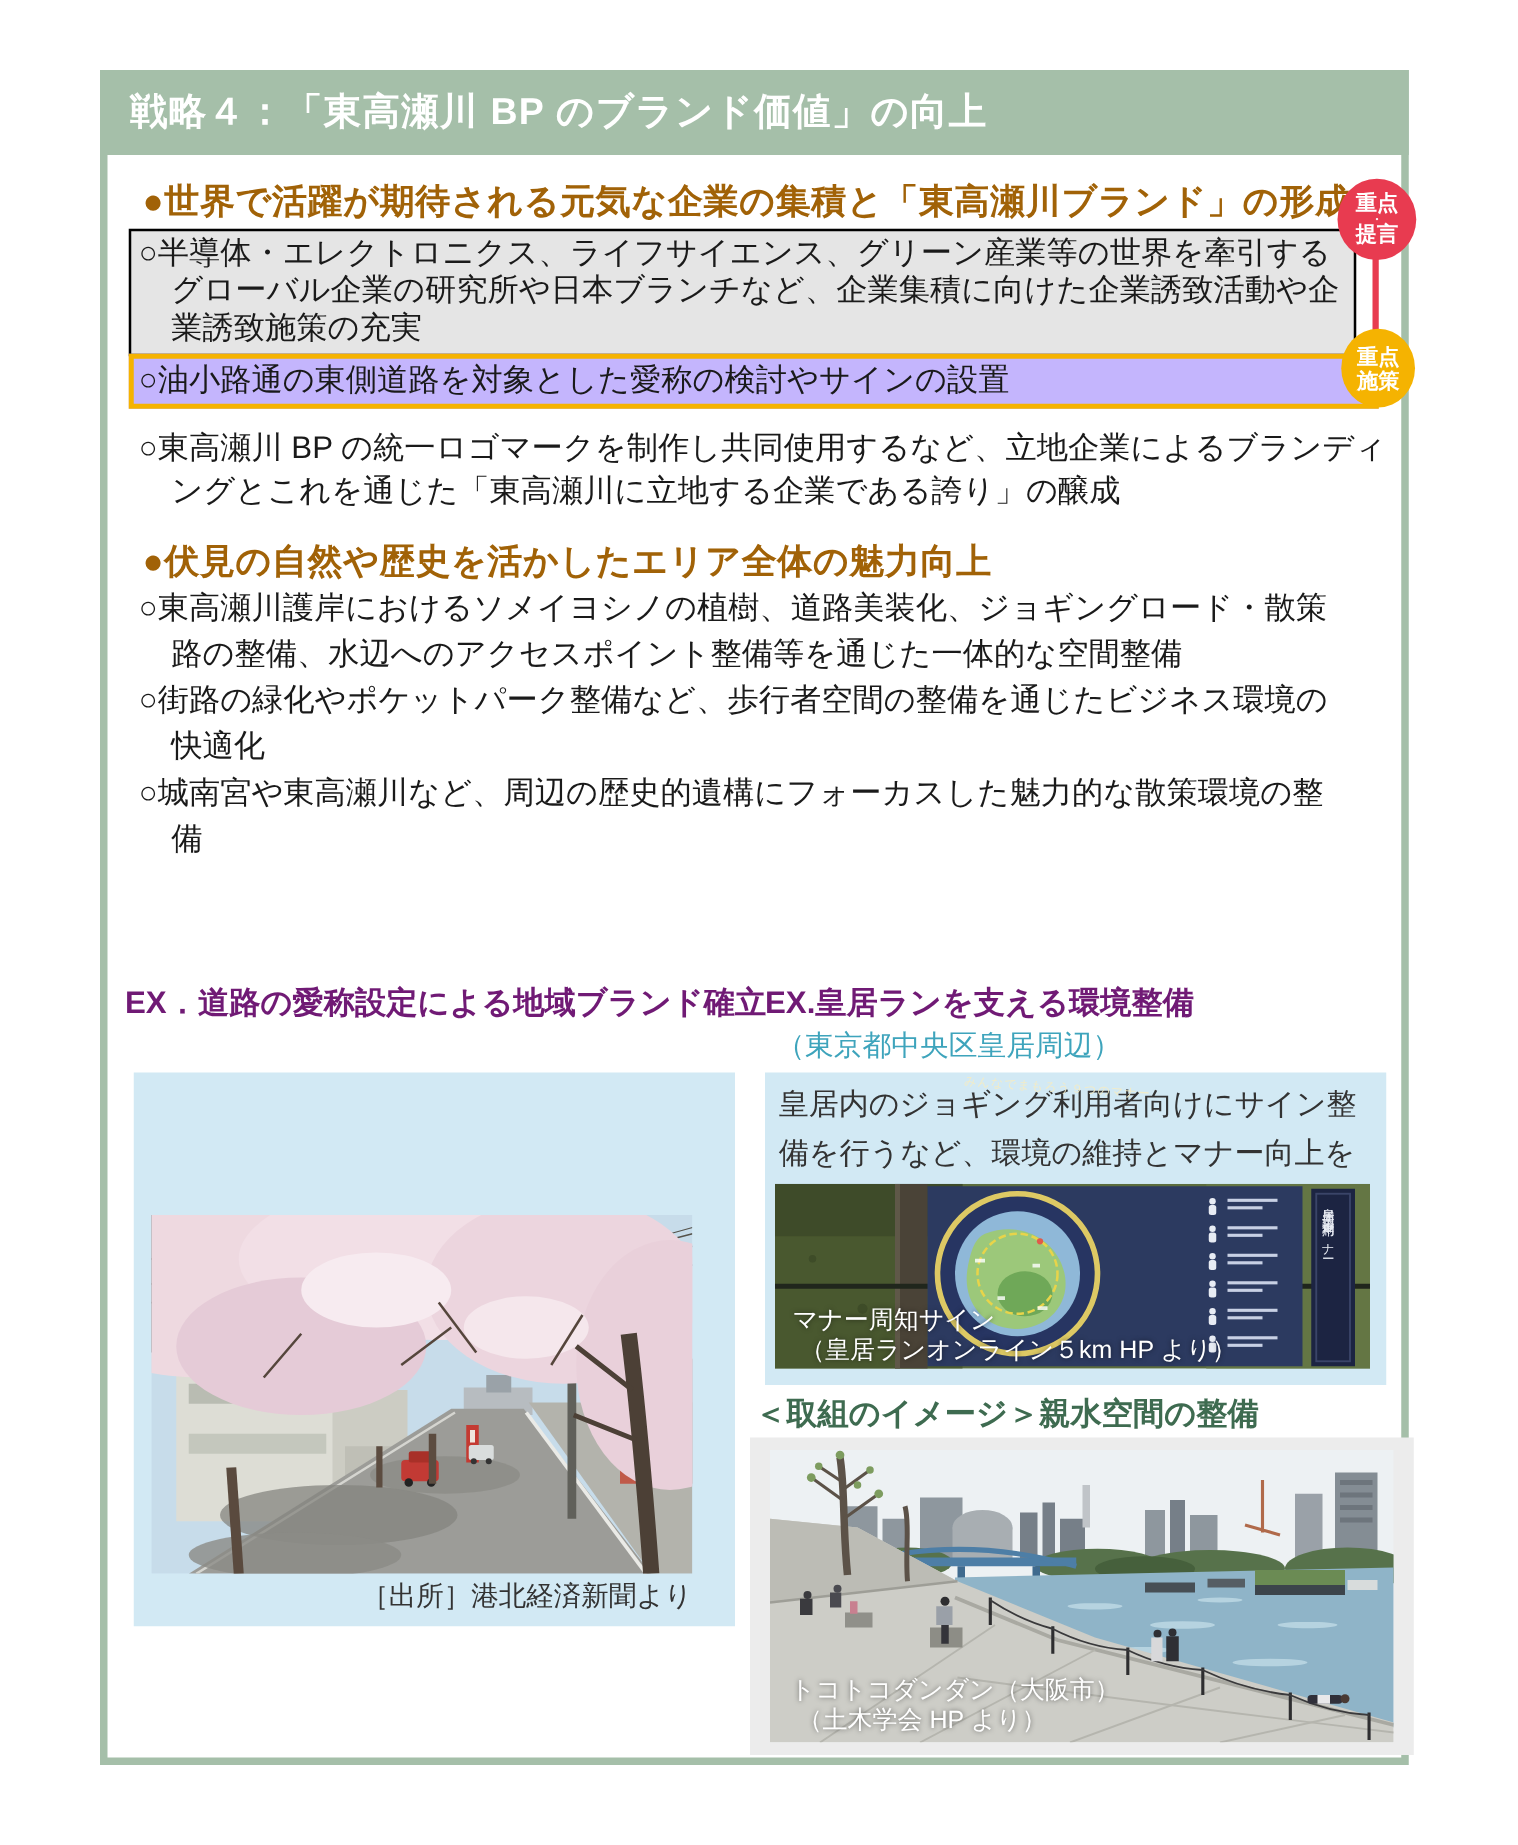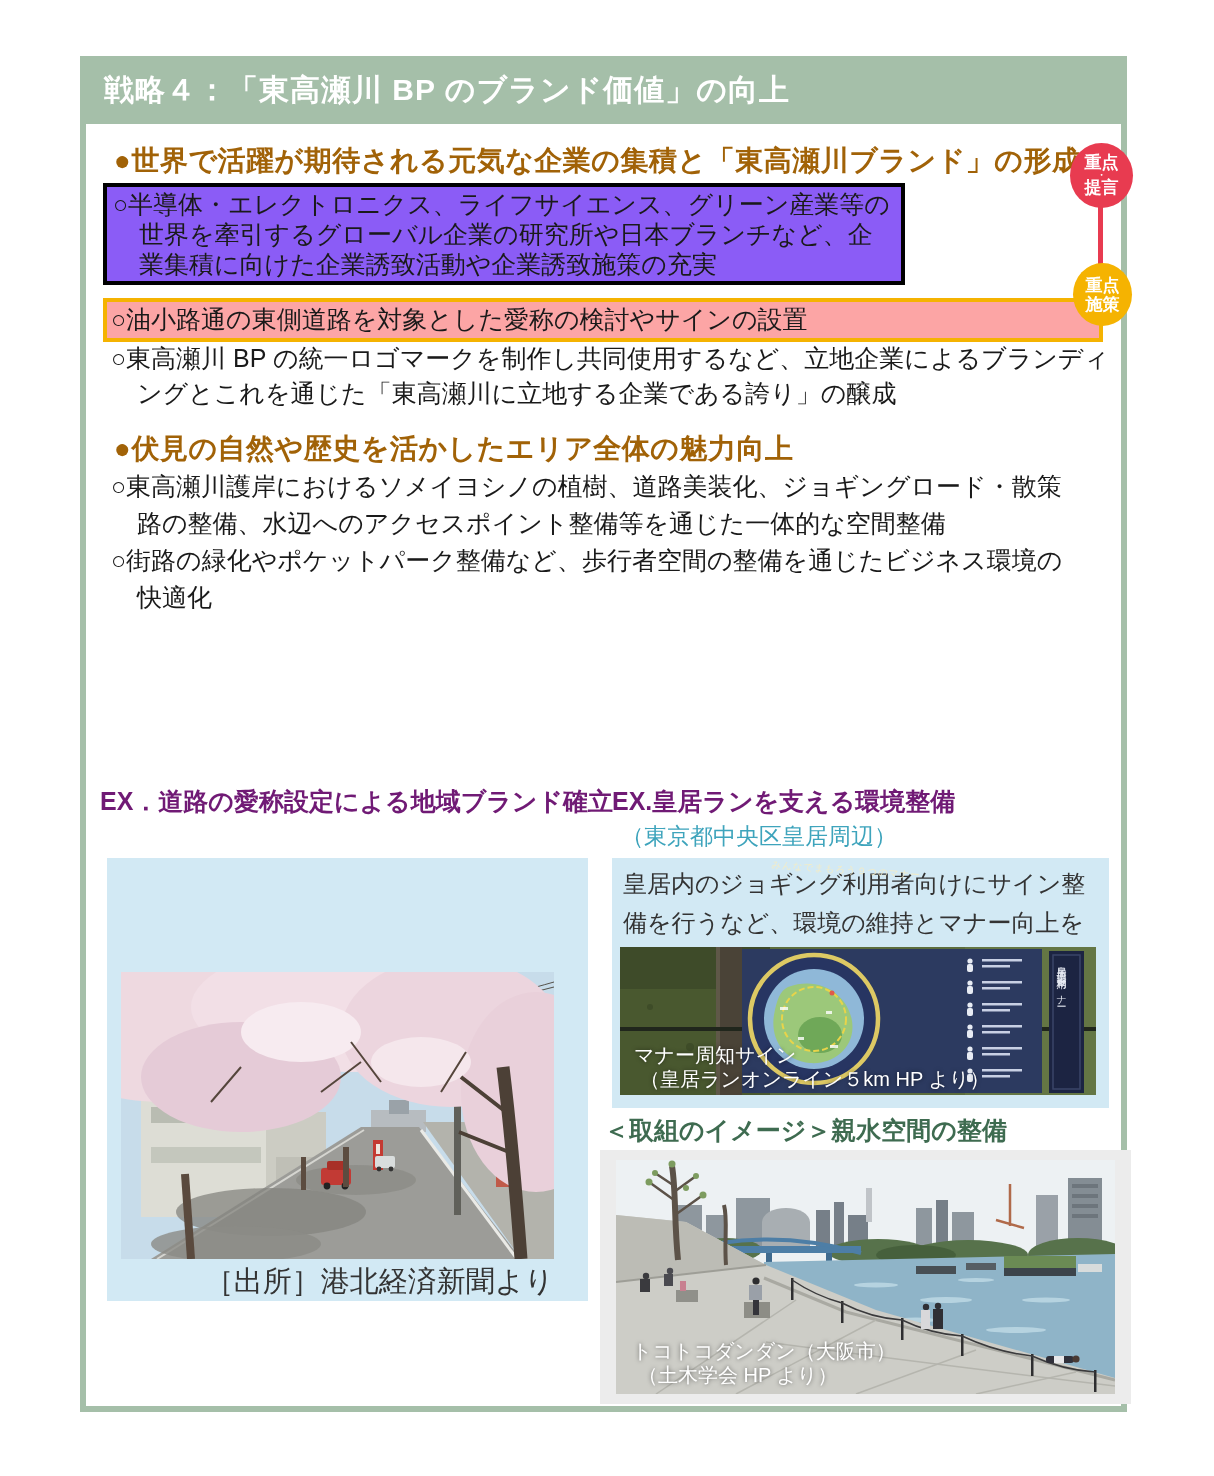--- a/index.html
+++ b/index.html
@@ -6,43 +6,43 @@
   #page{position:relative;width:1214px;height:1476px;background:#ffffff;overflow:hidden;
         font-family:"Liberation Sans","DejaVu Sans",sans-serif;color:#111;}
   .abs{position:absolute;}
   
   #frame{left:80px;top:56px;width:1047px;height:1356px;border:6px solid #a5bfa9;box-sizing:border-box;background:#fff;}
   #header-bar{left:80px;top:56px;width:1047px;height:68px;background:#a5bfa9;box-sizing:border-box;}
   #page-title{margin:0;padding:0 0 2px 24px;line-height:68px;font-size:30px;font-weight:bold;color:#ffffff;letter-spacing:1px;white-space:nowrap;}
   
   .h-black{font-size:28px;font-weight:bold;color:#a16207;letter-spacing:.5px;white-space:nowrap;}
   .bullet{font-size:25px;color:#1a1a1a;line-height:35px;text-indent:-26px;padding-left:26px;}
-  #red-box{left:103px;top:183px;width:802px;height:102px;border:4px solid #000000;box-sizing:border-box;background:#8b5cf6;}
+  #red-box{left:103px;top:183px;width:982px;height:102px;border:2px solid #000000;box-sizing:border-box;background:#e5e5e5;}
   #red-box .bullet{line-height:30px;padding:2px 4px 0 32px;text-indent:-26px;}
-  #yellow-box{left:103px;top:298px;width:1000px;height:44px;border:4px solid #f5b301;box-sizing:border-box;background:#fca5a5;}
+  #yellow-box{left:103px;top:283px;width:1000px;height:44px;border:4px solid #f5b301;box-sizing:border-box;background:#c4b5fd;}
   #yellow-box .bullet{line-height:32px;padding:1px 4px 0 30px;text-indent:-26px;white-space:nowrap;}
   #connector-red{left:1098px;top:202px;width:5px;height:68px;background:#e83b50;}
   .badge{border-radius:50%;color:#fff;font-weight:bold;display:flex;flex-direction:column;align-items:center;justify-content:center;text-align:center;}
   #badge-red{left:1070px;top:143px;width:63px;height:65px;background:#e83b50;}
   #badge-red .bl{font-size:17px;line-height:18px;}
   #badge-red .dot{font-size:9px;line-height:7px;}
   #badge-yellow{left:1073px;top:263px;width:59px;height:63px;background:#f5b301;}
   #badge-yellow .bl{font-size:17px;line-height:19px;}
   
   #attraction-list{left:111px;top:468px;width:968px;font-size:25px;line-height:37px;color:#1a1a1a;}
   #attraction-list .item{text-indent:-26px;padding-left:26px;}
   
   .ex-head{font-size:25px;font-weight:bold;color:#701a75;white-space:nowrap;}
   .ex-sub{font-size:23px;color:#3ea4bc;white-space:nowrap;}
   .panel{background:#d2e9f4;}
   .panel-body{font-size:24px;line-height:39px;color:#333;}
   .photo{overflow:hidden;}
   .photo svg{display:block;}
   .photo-cap{font-size:20px;color:#fff;text-shadow:0 0 4px rgba(0,0,0,.55);white-space:nowrap;}
-  #photo1-source{font-family:"Liberation Serif","DejaVu Serif",serif;font-size:29px;color:#333;text-align:right;padding-right:8px;}
+  #photo1-source{font-family:"Liberation Serif","DejaVu Serif",serif;font-size:22px;color:#333;text-align:right;padding-right:8px;}
   #bottom-heading{font-size:25px;font-weight:bold;color:#3e6b50;white-space:nowrap;}
   #photo3-frame{left:600px;top:1150px;width:531px;height:254px;background:#ececec;}
   #sign-vertical{writing-mode:vertical-rl;font-size:10px;letter-spacing:2px;color:#e8ecf4;}
   #sign-title{font-size:9.5px;color:#f2ecc8;text-align:center;letter-spacing:1px;white-space:nowrap;transform:rotate(4deg);}
 </style>
 </head>
 <body>
 
 <div id="page">
 
@@ -75,20 +75,21 @@
   <div id="badge-yellow" class="abs badge">
     <span class="bl">重点</span>
     <span class="bl">施策</span>
   </div>
 
   <div class="abs h-black" style="left:114px;top:430px;">●伏見の自然や歴史を活かしたエリア全体の魅力向上</div>
 
   <div id="attraction-list" class="abs">
     <div class="item">○東高瀬川護岸におけるソメイヨシノの植樹、道路美装化、ジョギングロード・散策路の整備、水辺へのアクセスポイント整備等を通じた一体的な空間整備</div>
     <div class="item">○街路の緑化やポケットパーク整備など、歩行者空間の整備を通じたビジネス環境の快適化</div>
+    <div class="item">○城南宮や東高瀬川など、周辺の歴史的遺構にフォーカスした魅力的な散策環境の整備</div>
   </div>
 
   <div class="abs ex-head" style="left:100px;top:785px;">EX．道路の愛称設定による地域ブランド確立</div>
 
   <div class="abs panel" style="left:107px;top:858px;width:481px;height:443px;">
     <div class="photo" style="position:absolute;left:14px;top:114px;width:433px;height:287px;">
       <svg width="433" height="287" viewBox="0 0 433 287">
         <rect width="433" height="287" fill="#c7dcea"></rect>
         <path d="M0,55 C140,95 300,60 433,25" stroke="#55524a" stroke-width="1.2" fill="none"></path>
         <path d="M0,35 C150,80 280,55 433,15" stroke="#55524a" stroke-width="1.2" fill="none"></path>

